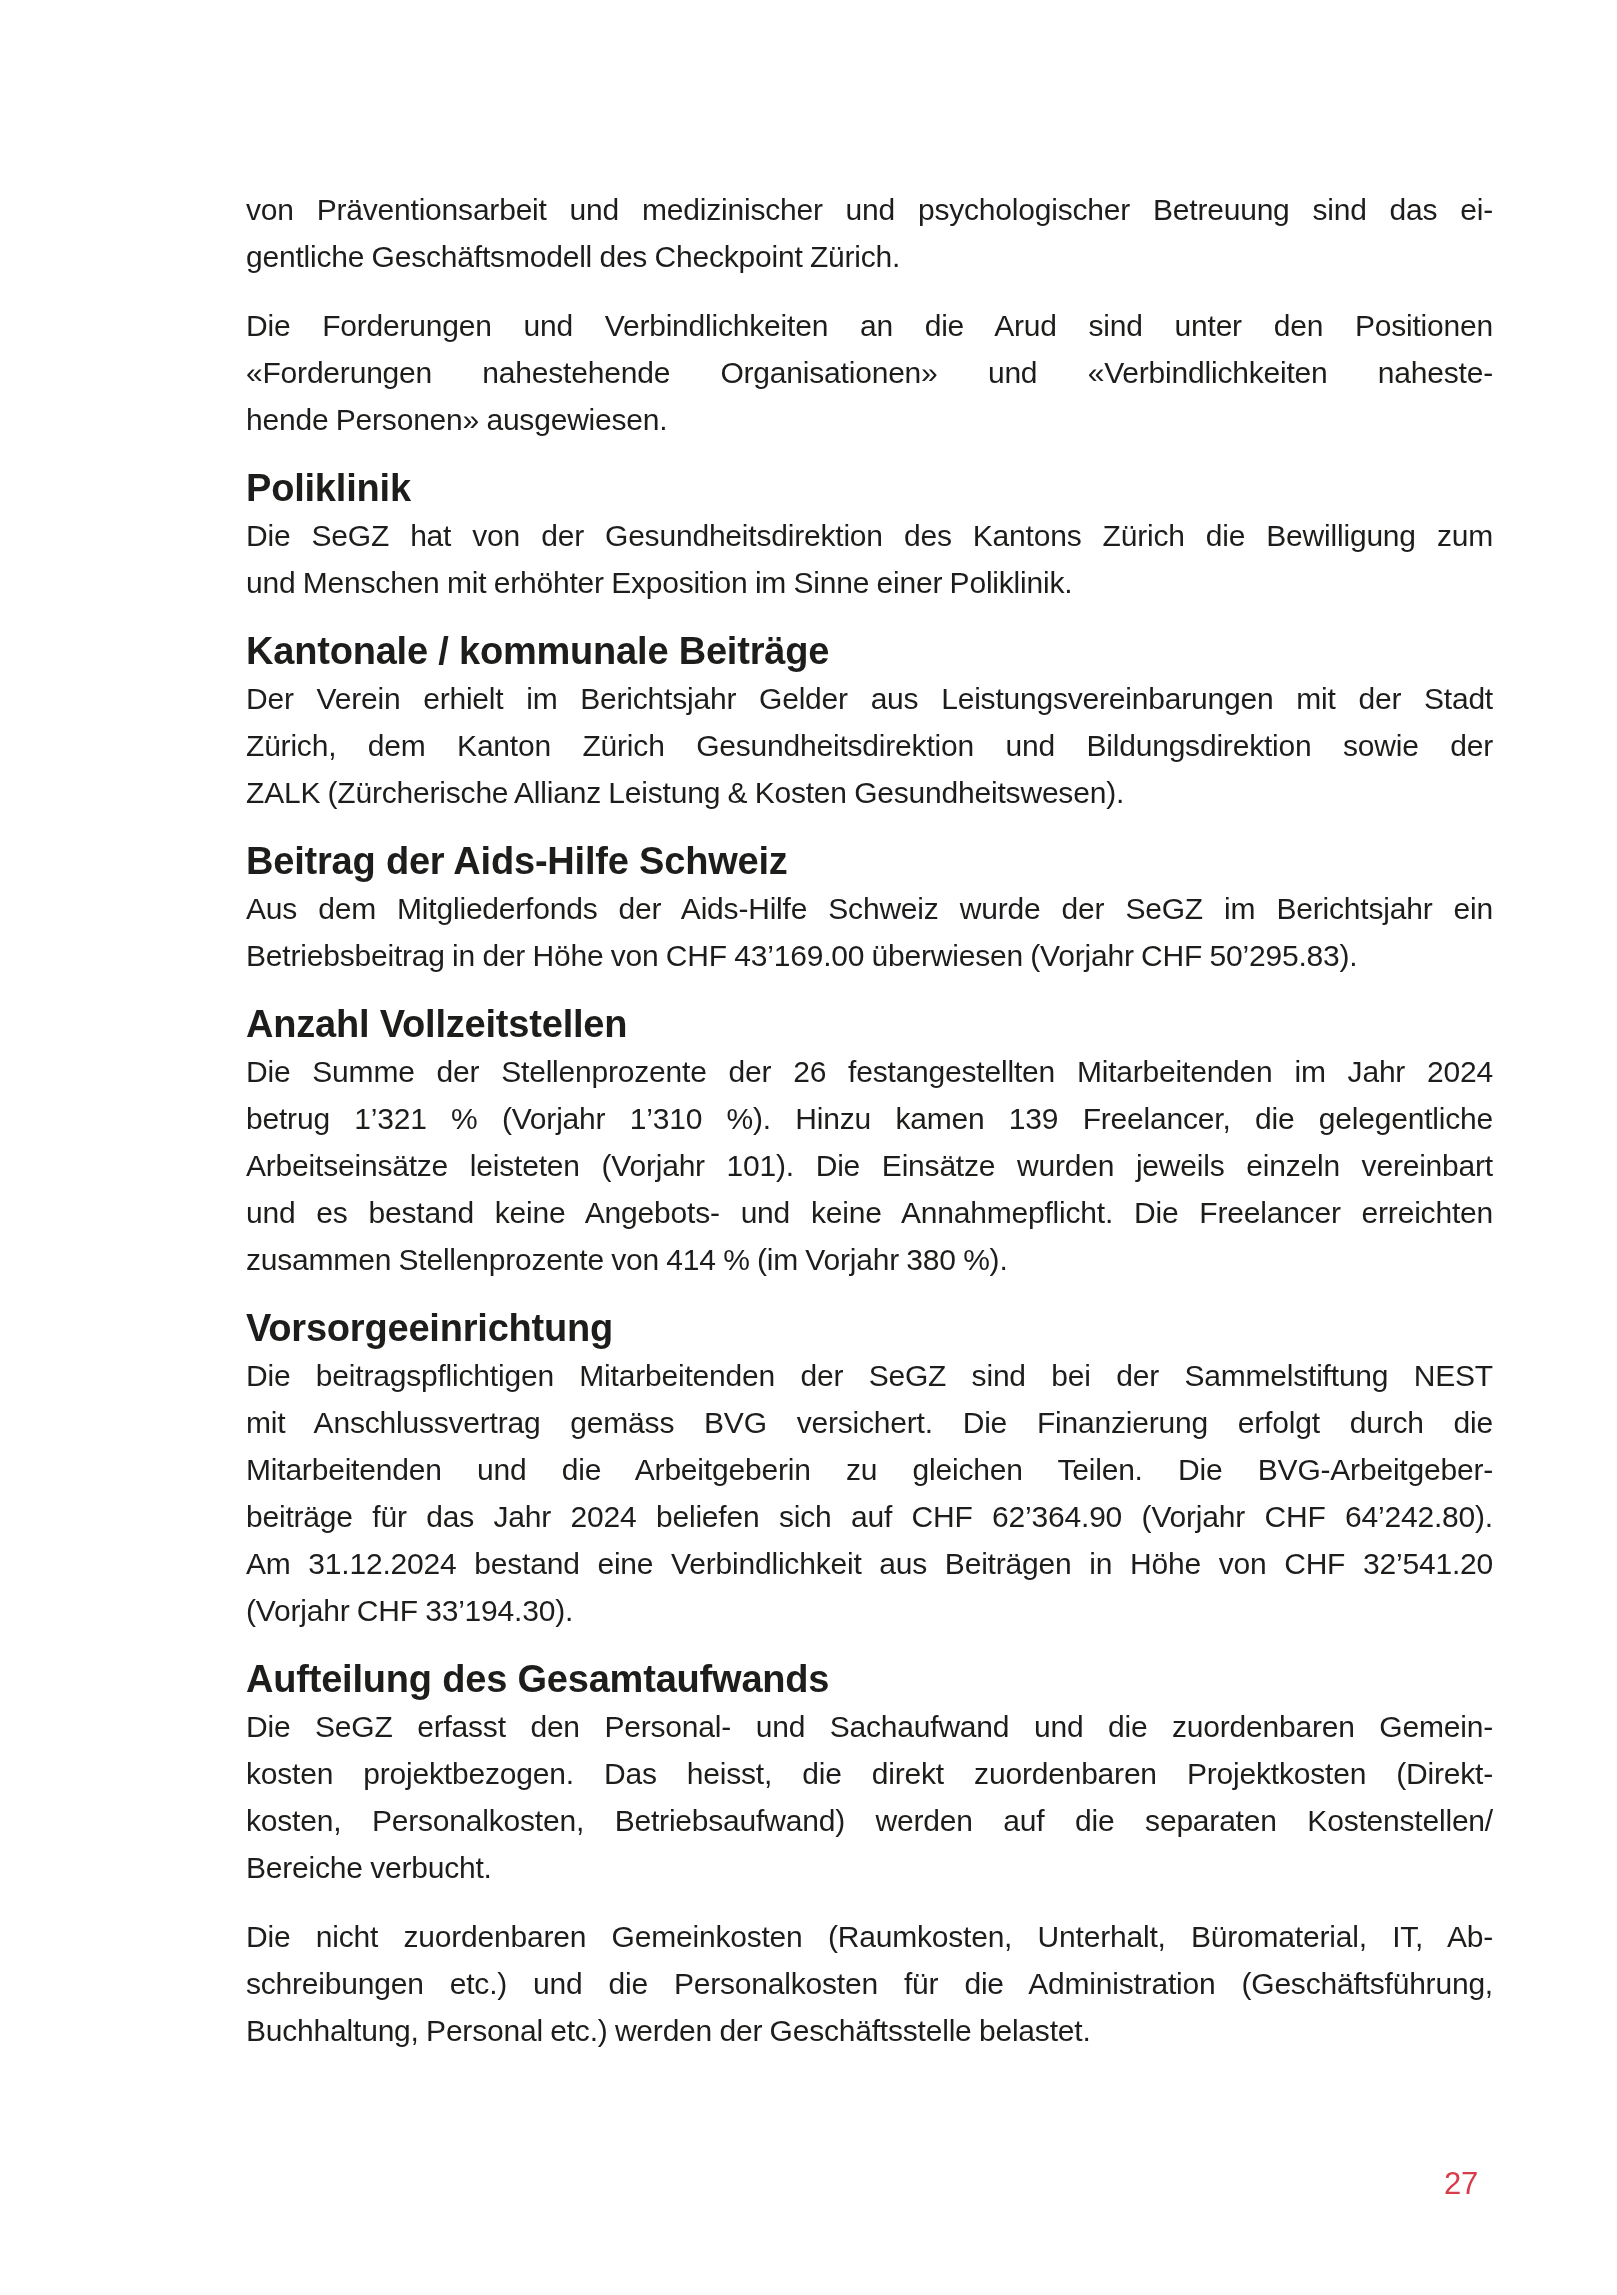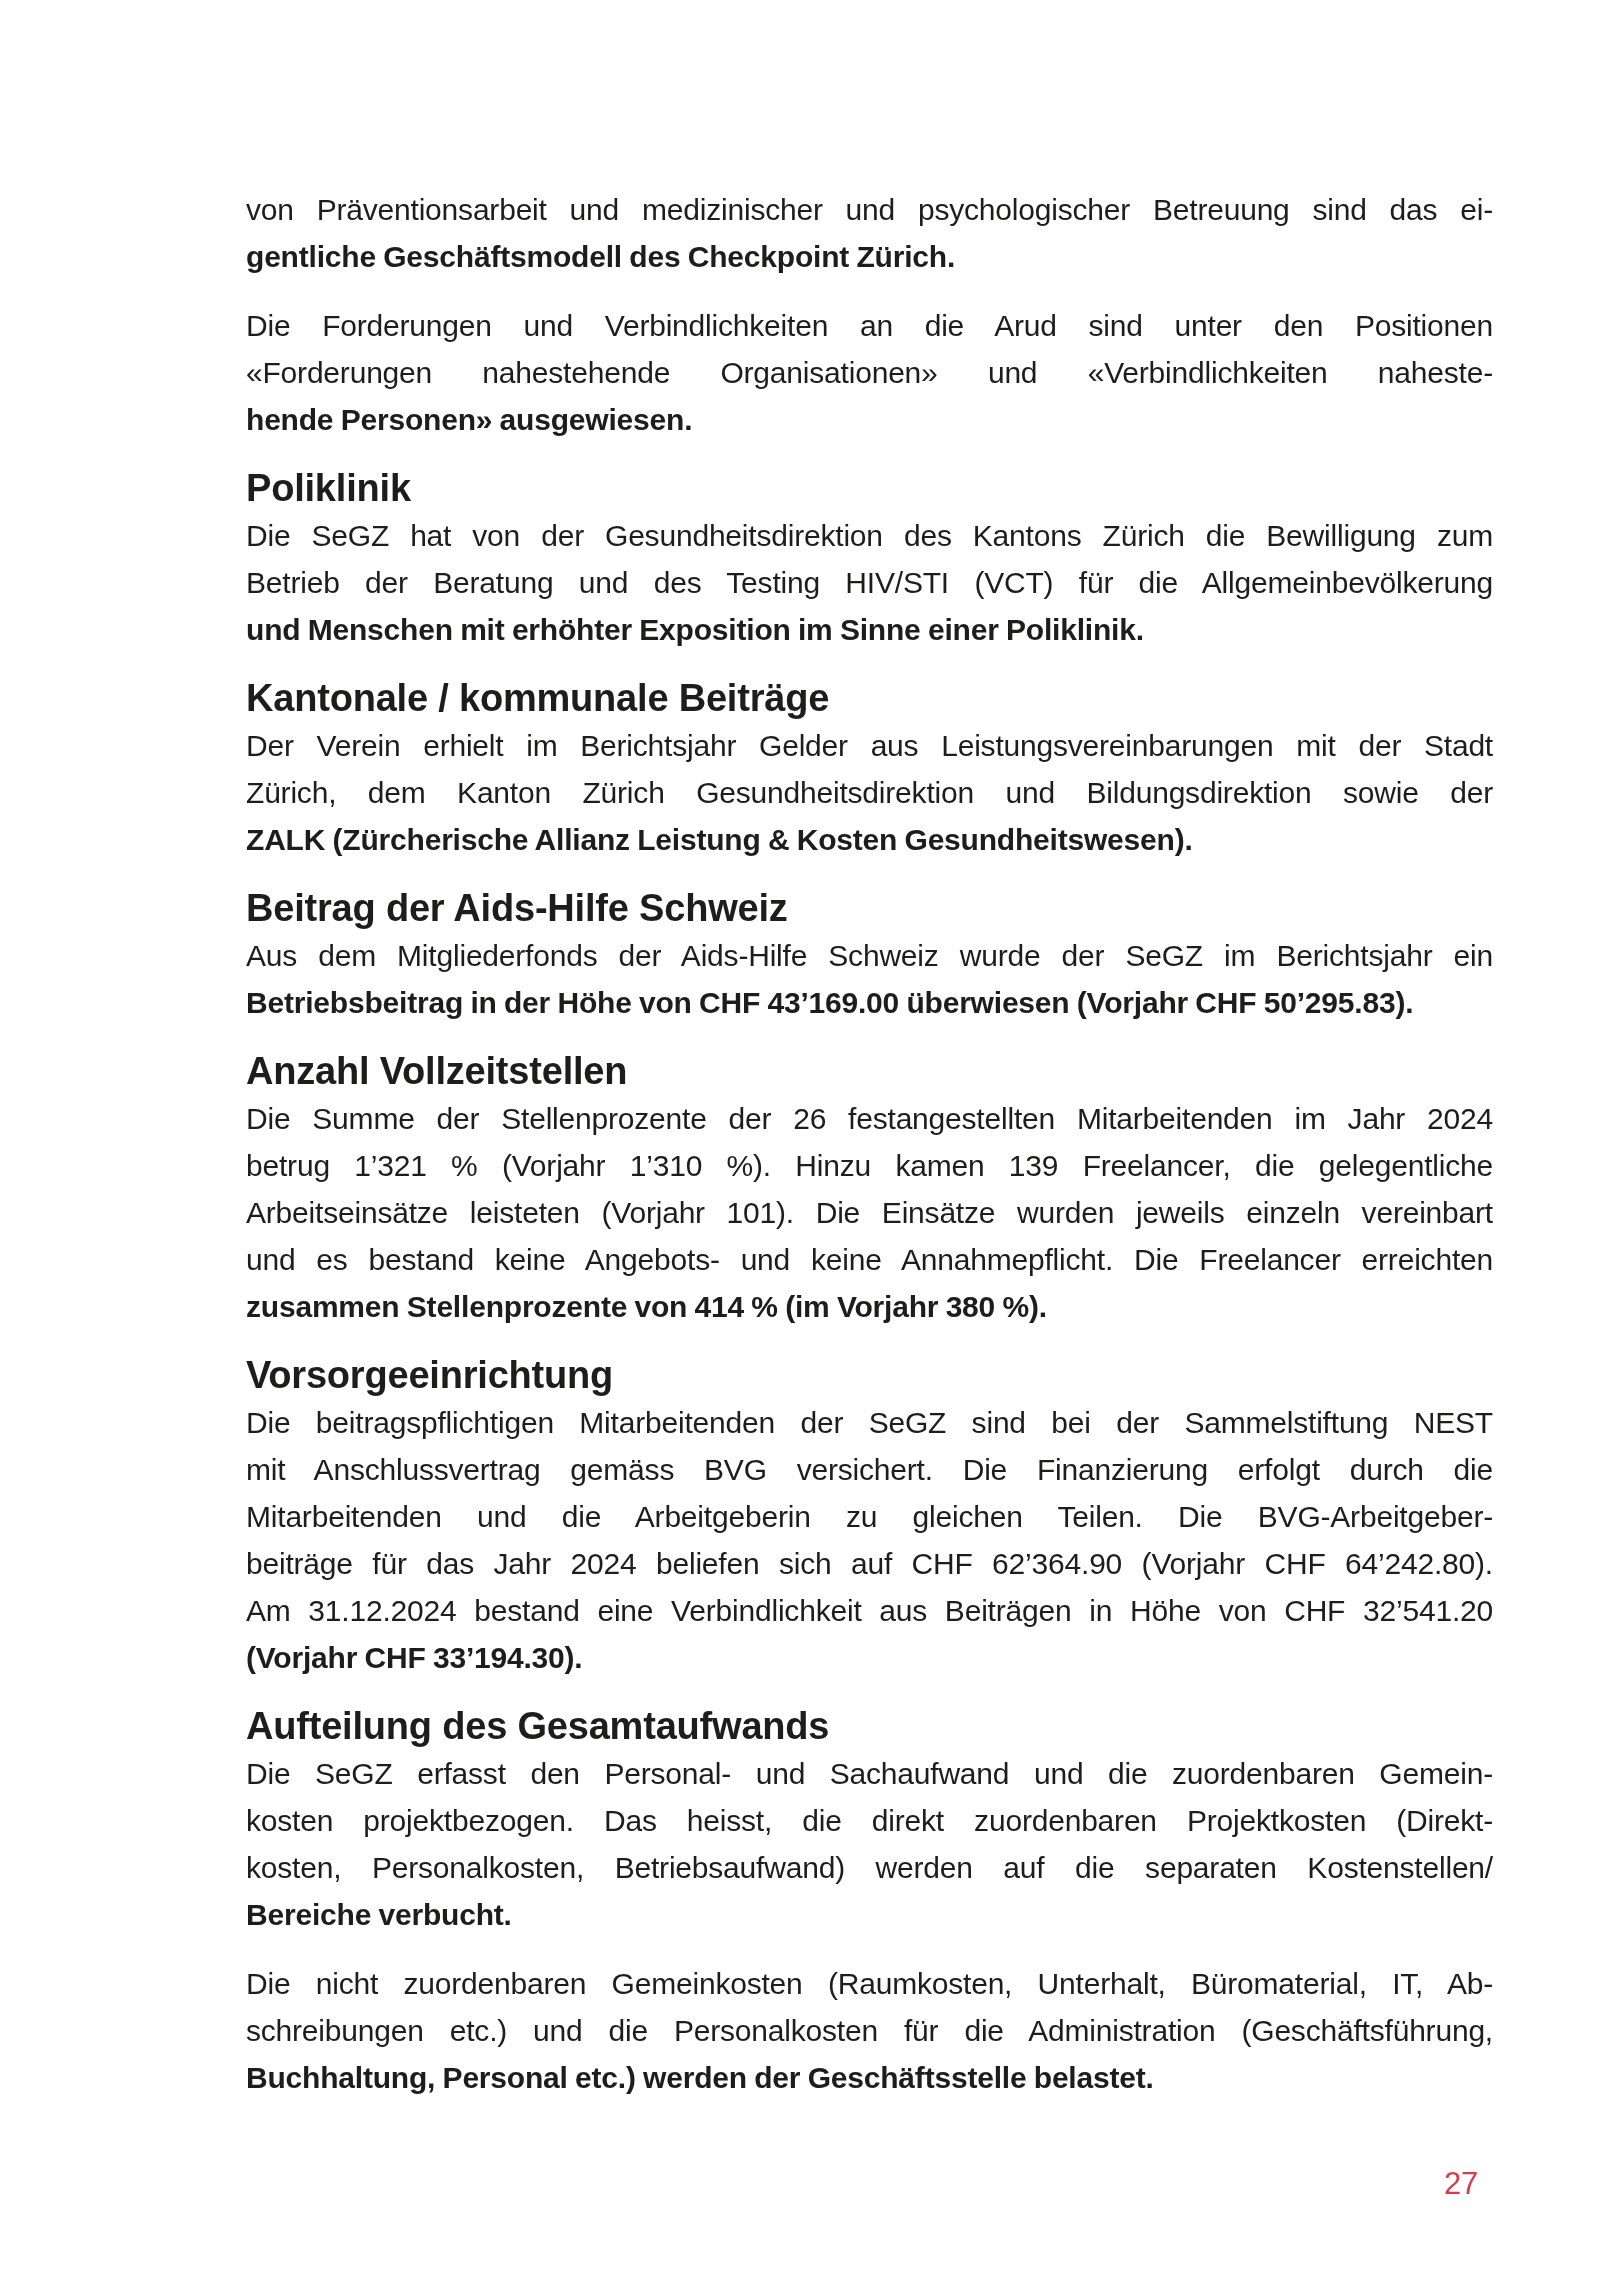--- a/index.html
+++ b/index.html
@@ -42,21 +42,20 @@
     letter-spacing: -0.2px;
     word-spacing: -0.8px;
     color: #1d1d1b;
     white-space: nowrap;
     text-align: justify;
     text-align-last: justify;
   }
   .line.last {
     text-align: center;
     text-align-last: left;
-    font-weight: bold;
   }
   .page-number {
     position: absolute;
     top: 2167px;
     right: 146px;
     font-size: 31px;
     line-height: 1.1;
     font-weight: 400;
     letter-spacing: -0.2px;
   }
@@ -71,21 +70,20 @@
         <div class="line last">gentliche Geschäftsmodell des Checkpoint Zürich.</div>
       </section>
       <section class="block">
         <div class="line">Die Forderungen und Verbindlichkeiten an die Arud sind unter den Positionen</div>
         <div class="line">«Forderungen nahestehende Organisationen» und «Verbindlichkeiten naheste-</div>
         <div class="line last">hende Personen» ausgewiesen.</div>
       </section>
       <section class="block">
         <div class="heading">Poliklinik</div>
         <div class="line">Die SeGZ hat von der Gesundheitsdirektion des Kantons Zürich die Bewilligung zum</div>
-        <div class="line">Betrieb der Beratung und des Testing HIV/STI (VCT) für die Allgemeinbevölkerung</div>
         <div class="line last">und Menschen mit erhöhter Exposition im Sinne einer Poliklinik.</div>
       </section>
       <section class="block">
         <div class="heading">Kantonale / kommunale Beiträge</div>
         <div class="line">Der Verein erhielt im Berichtsjahr Gelder aus Leistungsvereinbarungen mit der Stadt</div>
         <div class="line">Zürich, dem Kanton Zürich Gesundheitsdirektion und Bildungsdirektion sowie der</div>
         <div class="line last">ZALK (Zürcherische Allianz Leistung &amp; Kosten Gesundheitswesen).</div>
       </section>
       <section class="block">
         <div class="heading">Beitrag der Aids-Hilfe Schweiz</div>

